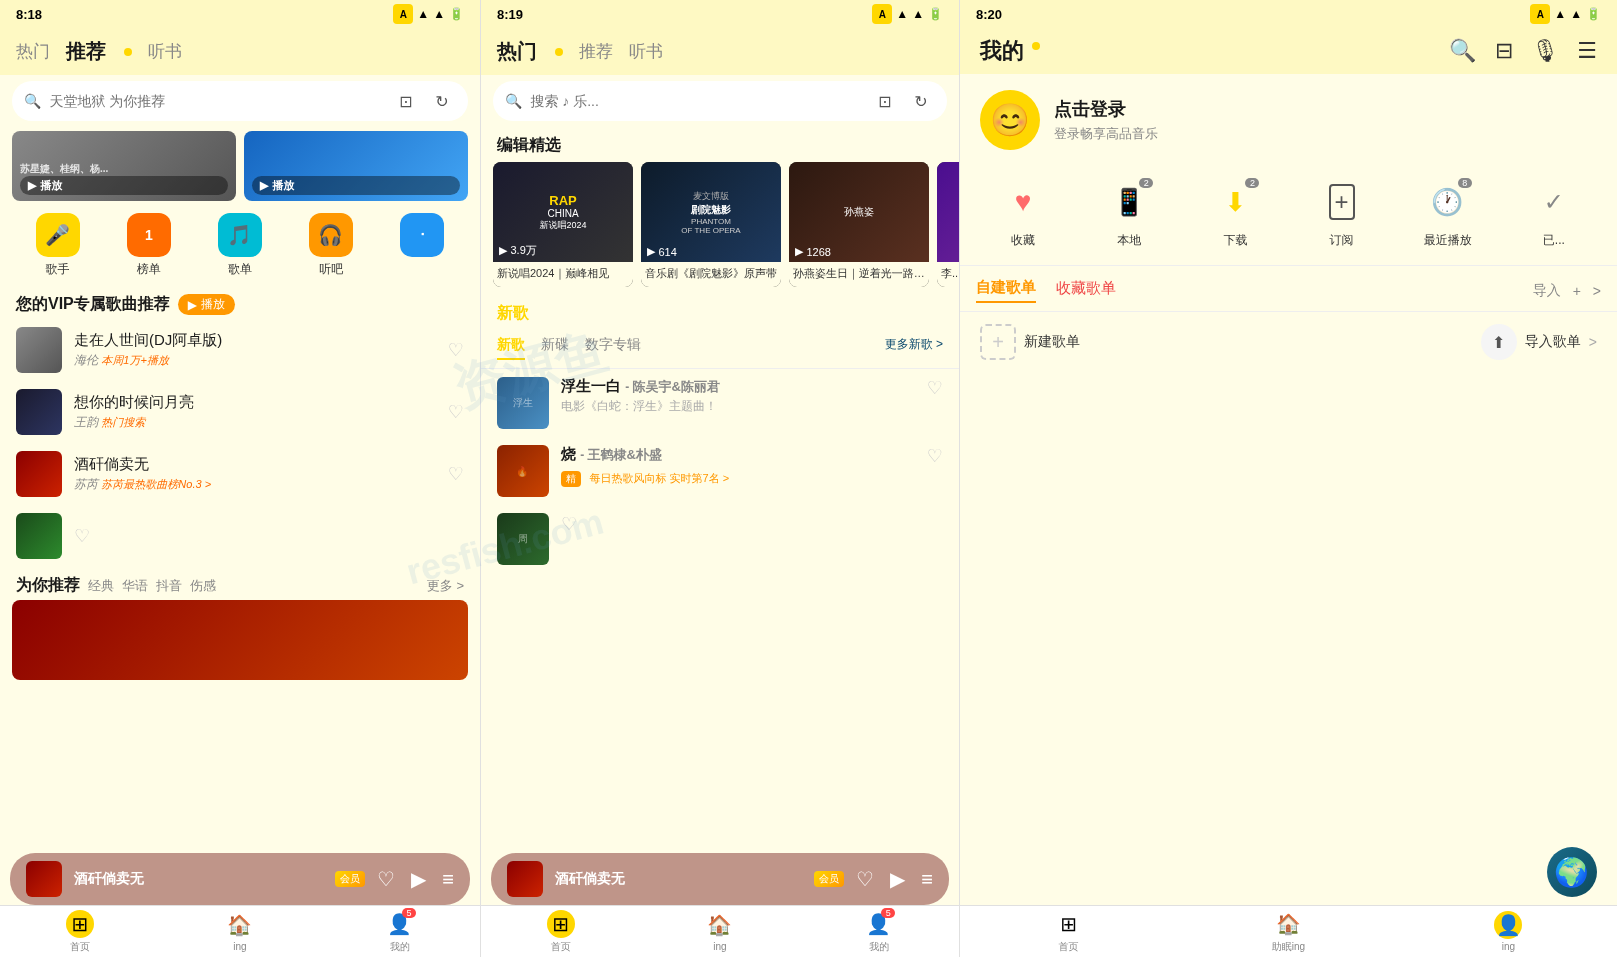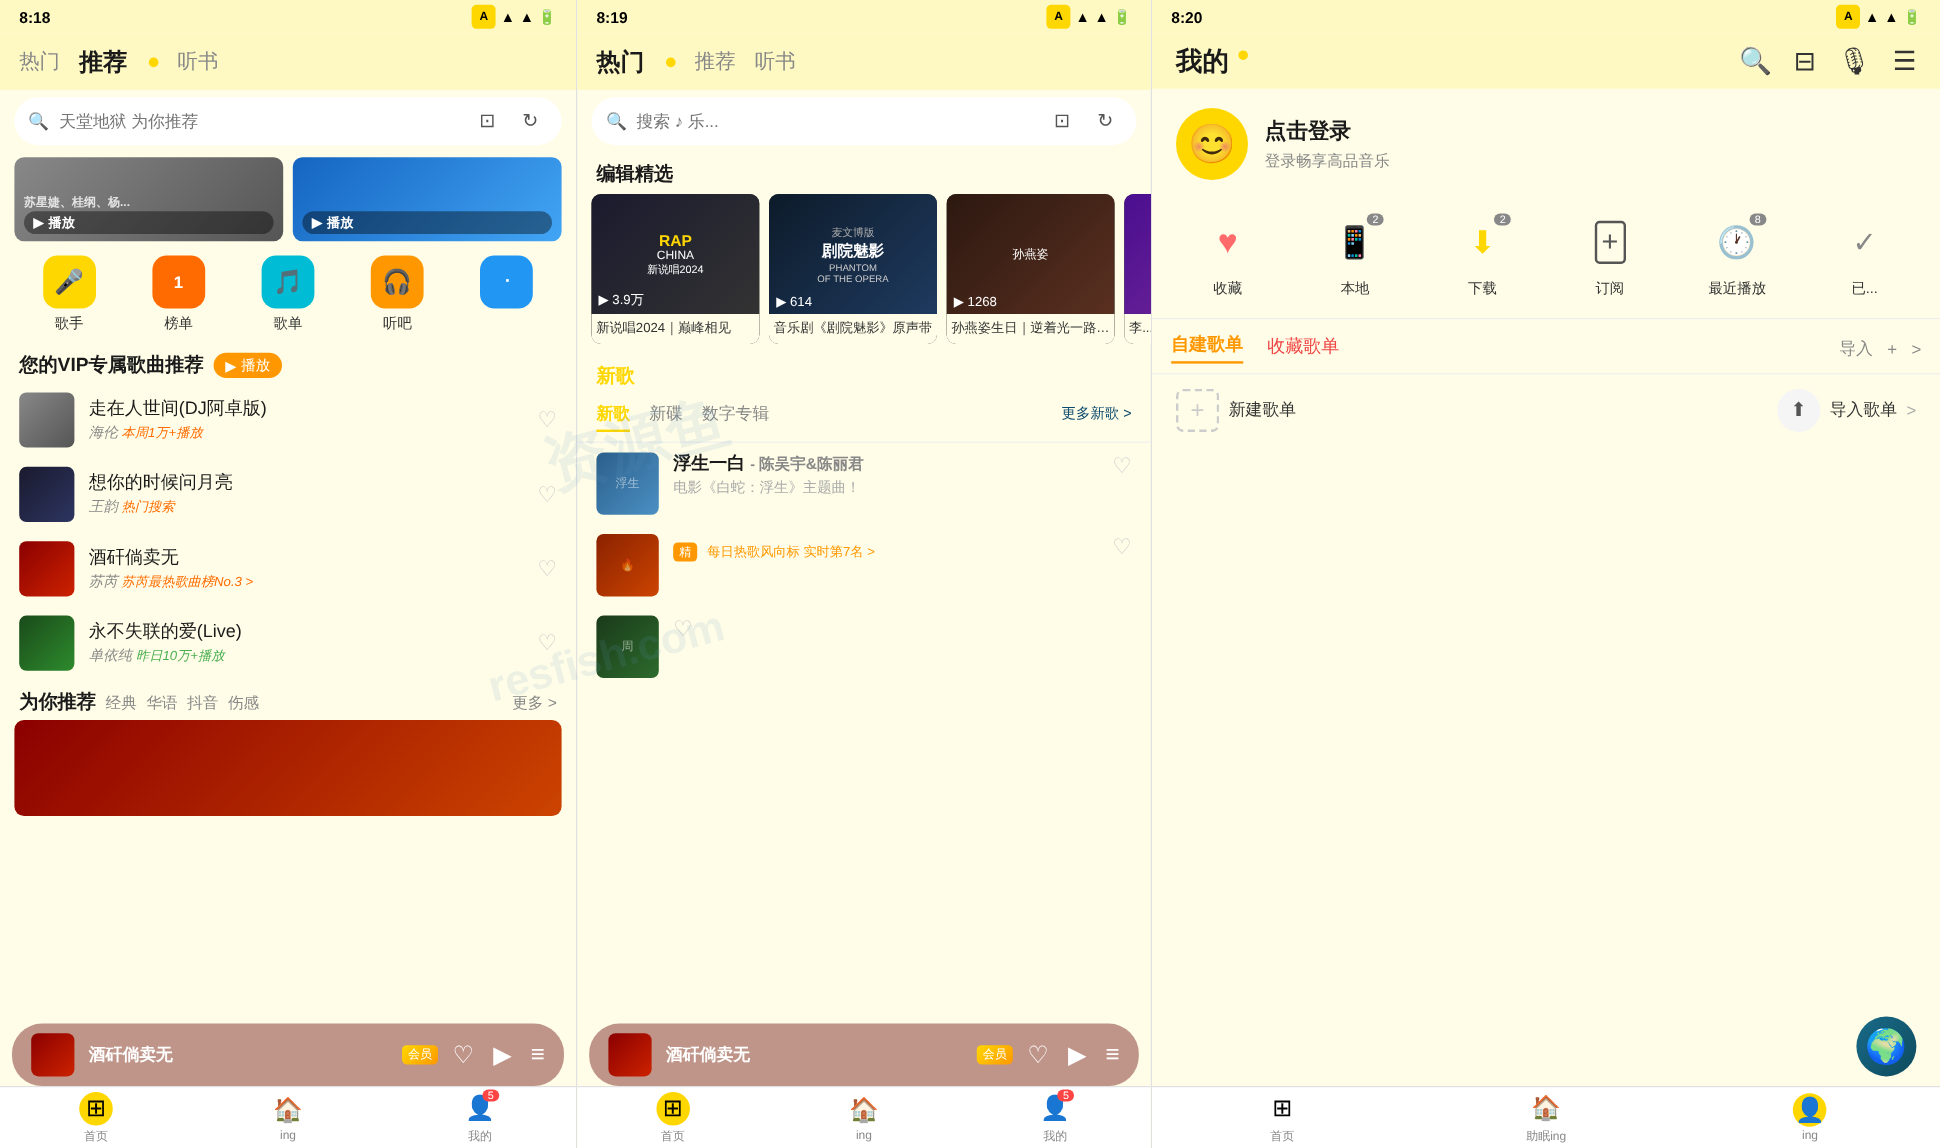--- a/index.html
+++ b/index.html
@@ -780,27 +780,20 @@
         <div class="song-artist">
           <span>苏芮</span>
           <span class="song-tag">苏芮最热歌曲榜No.3 &gt;</span>
         </div>
       </div>
       <span class="heart-icon">♡</span>
     </div>
 
     <div class="song-item">
       <div class="song-thumb t4"></div>
-      <div class="song-info">
-        <div class="song-title">永不失联的爱(Live)</div>
-        <div class="song-artist">
-          <span>单依纯</span>
-          <span class="song-tag green">昨日10万+播放</span>
-        </div>
-      </div>
       <span class="heart-icon">♡</span>
     </div>
 
     <div class="section-header">
       <span class="section-title">为你推荐</span>
       <span class="section-sub">经典</span>
       <span class="section-sub">华语</span>
       <span class="section-sub">抖音</span>
       <span class="section-sub">伤感</span>
       <span class="more-link">更多 &gt;</span>
@@ -891,21 +884,21 @@
             <span>3.9万</span>
           </div>
         </div>
         <div class="card-label">新说唱2024｜巅峰相见</div>
       </div>
 
       <div class="editorial-card">
         <div class="editorial-card-img thumb-phantom">
           <div style="text-align:center;color:white;">
             <div style="font-size:9px;color:#aaa;">麦文博版</div>
-            <div style="font-size:13px;color:white;font-weight:bold;">剧院魅影</div>
+            <div style="font-size:10px;color:white;font-weight:bold;">剧院魅影</div>
             <div style="font-size:8px;color:#ccc;">PHANTOM<br>OF THE OPERA</div>
           </div>
           <div class="play-count">
             <span>▶</span>
             <span>614</span>
           </div>
         </div>
         <div class="card-label">音乐剧《剧院魅影》原声带</div>
       </div>
 
@@ -952,20 +945,25 @@
         <div class="ns-desc">电影《白蛇：浮生》主题曲！</div>
       </div>
       <span class="heart-icon">♡</span>
     </div>
 
     <div class="new-song-item">
       <div class="ns-thumb" style="background:linear-gradient(135deg,#8b2200,#cc4400);">
         <span style="color:rgba(255,255,255,0.5);font-size:10px;">🔥</span>
       </div>
       <div class="ns-info">
+        <div class="ns-title">
+          <span>烧</span>
+          <span style="font-size:12px;color:#888;"> - </span>
+          <span style="font-size:13px;color:#888;">王鹤棣&amp;朴盛</span>
+        </div>
         <div style="margin-top:4px;">
           <span class="ns-tag">精</span>
           <span style="font-size:11px;color:#ff9800;margin-left:4px;">每日热歌风向标 实时第7名 &gt;</span>
         </div>
       </div>
       <span class="heart-icon">♡</span>
     </div>
 
     <div class="new-song-item">
       <div class="ns-thumb" style="background:linear-gradient(135deg,#1a3a1a,#2d6b2d);">

